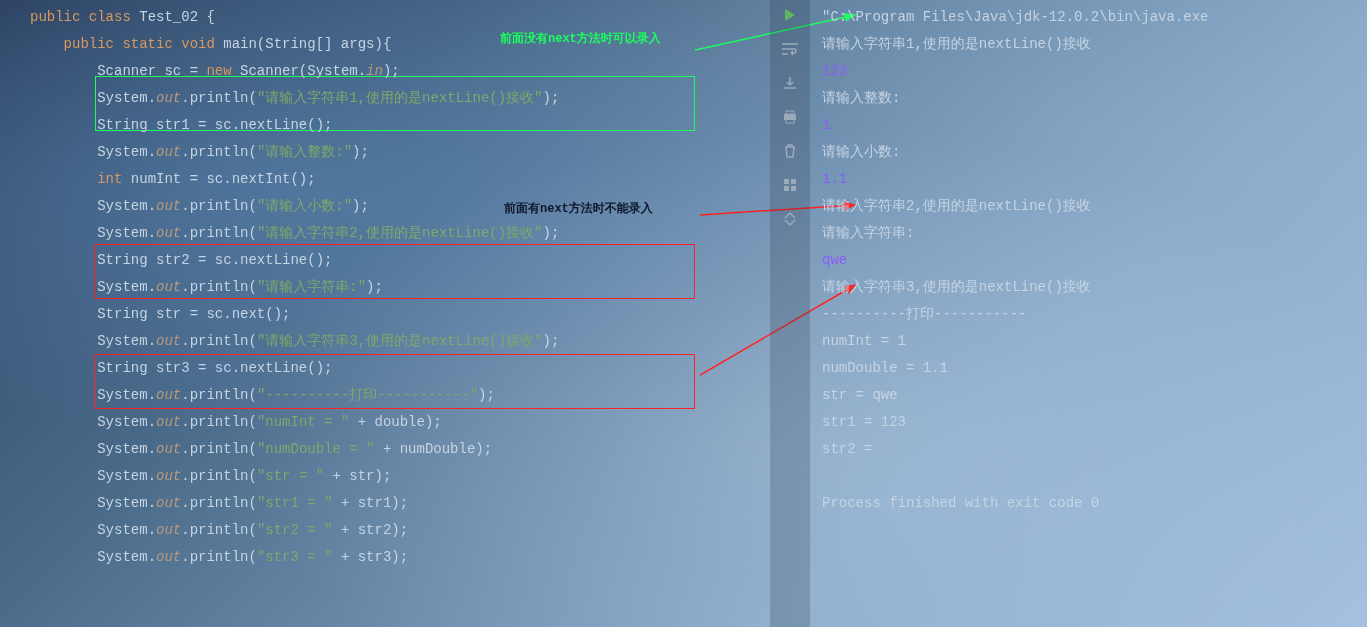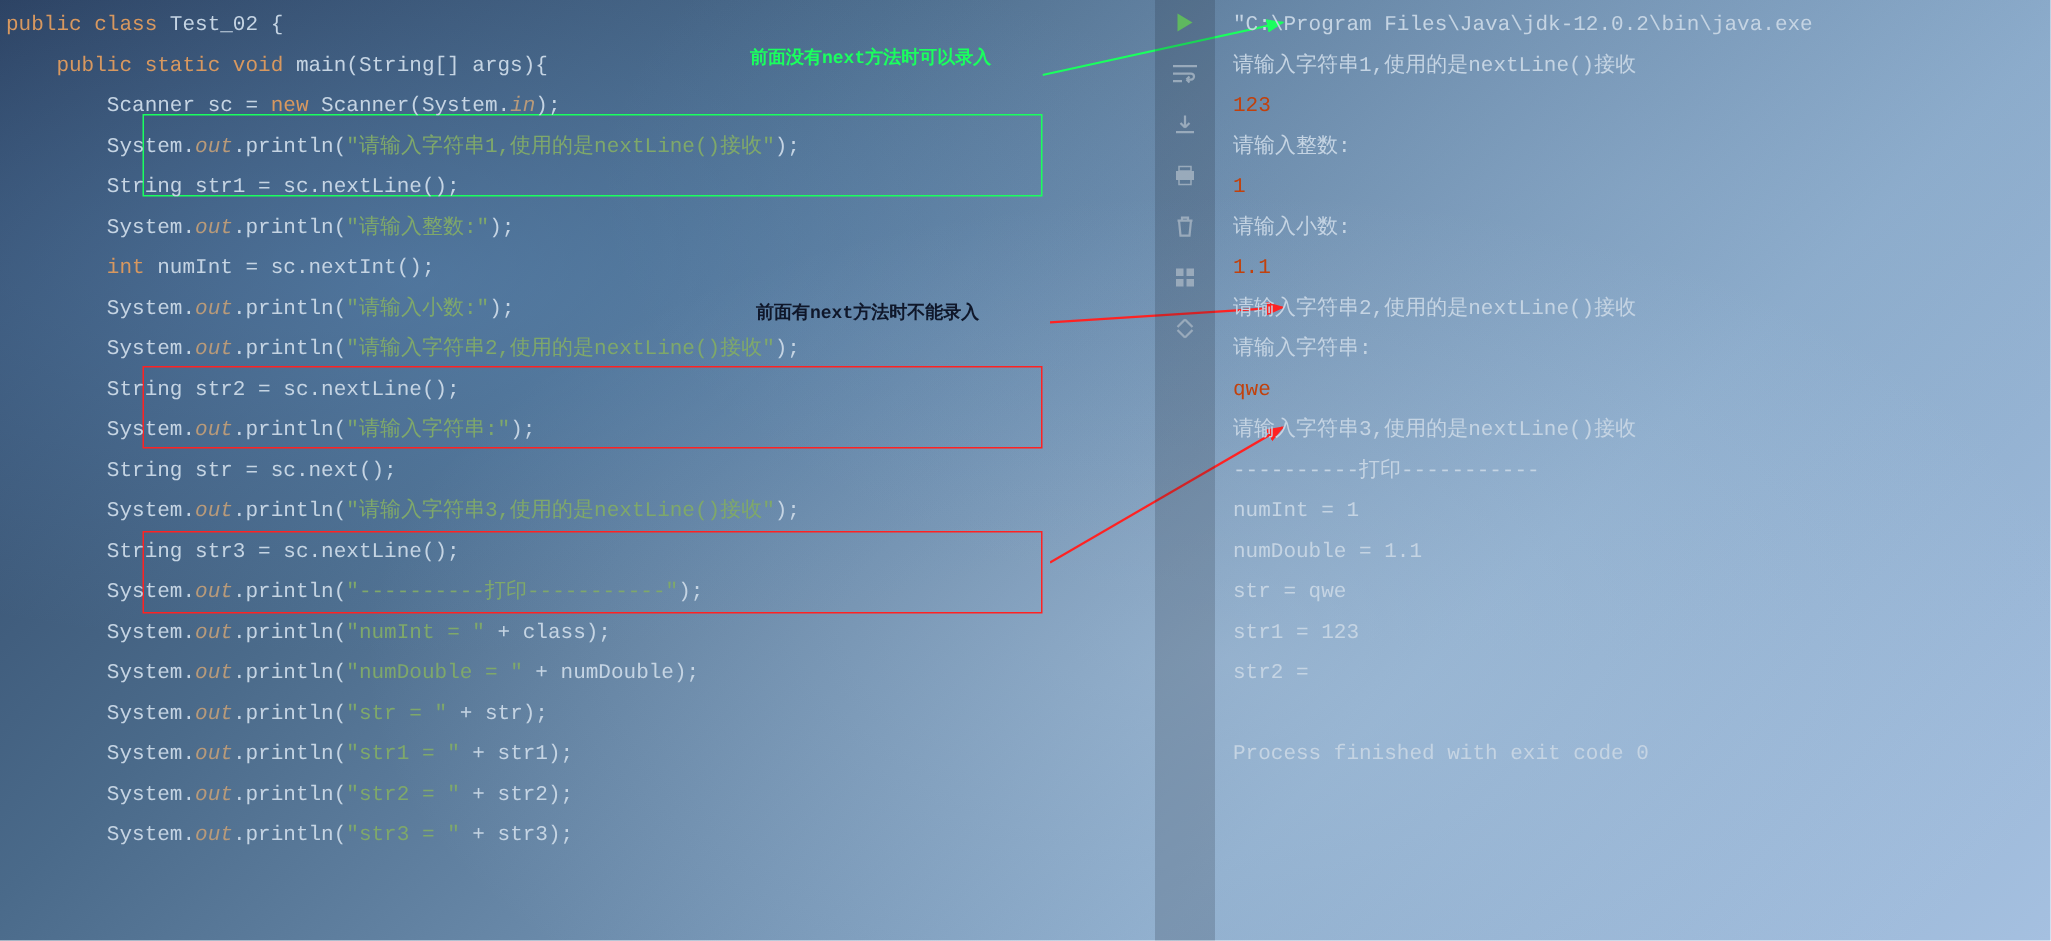--- a/index.html
+++ b/index.html
@@ -1,24 +1,24 @@
 <!DOCTYPE html>
 <html><head>
 <meta charset="utf-8">
 <style>
 *{margin:0;padding:0;box-sizing:border-box}
 body{width:1367px;height:627px;font-family:'Consolas','Courier New',monospace;font-size:14px;background:linear-gradient(135deg,#2a3f5f 0%,#4a6a8a 30%,#6a8aaa 50%,#8aaaca 70%,#a5c0e0 100%);position:relative;overflow:hidden}
 body::before{content:'';position:absolute;inset:0;background:radial-gradient(ellipse at 20% 30%,rgba(100,150,200,0.4) 0%,transparent 40%),radial-gradient(ellipse at 60% 70%,rgba(200,220,240,0.3) 0%,transparent 50%),radial-gradient(ellipse at 80% 20%,rgba(150,180,210,0.3) 0%,transparent 45%);pointer-events:none}
 .main{display:flex;height:100%;position:relative;z-index:1}
-.editor{flex:0 0 770px;padding:4px 0 0 4px;line-height:27px;overflow:hidden}
+.editor{flex:0 0 770px;padding:4px 0 0 30px;line-height:27px;overflow:hidden}
 .toolbar{flex:0 0 40px;display:flex;flex-direction:column;align-items:center;gap:16px;padding-top:6px;background:rgba(30,40,55,0.2)}
 .toolbar .ico{width:18px;height:18px;cursor:pointer;display:flex;align-items:center;justify-content:center}
 .console{flex:1;padding:4px 0 0 12px;line-height:27px;color:#c5d4e3;overflow:hidden}
 .console .line{white-space:nowrap}
-.g{color:#c2410c}
+.g{color:#8b5cf6}
 .code-line{white-space:pre;color:#c5d4e3}
 .kw{color:#d8985f}
 .var{color:#c5d4e3}
 .str{color:#7fa86a}
 .it{color:#b89a7a;font-style:italic}
 .punct{color:#c5d4e3}
 .ann{position:absolute;font-weight:bold;font-size:12px;pointer-events:none}
 .ann1{color:#1aff5e;top:30px;left:500px}
 .ann2{color:#0f172a;top:200px;left:504px}
 .box{position:absolute;border:1px solid;pointer-events:none}
@@ -40,21 +40,21 @@
       <div class="code-line">        <span class="var">System.</span><span class="it">out</span><span class="var">.println(</span><span class="str">"请输入整数:"</span><span class="punct">);</span></div>
       <div class="code-line">        <span class="kw">int </span><span class="var">numInt </span><span class="punct">= </span><span class="var">sc.nextInt();</span></div>
       <div class="code-line">        <span class="var">System.</span><span class="it">out</span><span class="var">.println(</span><span class="str">"请输入小数:"</span><span class="punct">);</span></div>
       <div class="code-line">        <span class="var">System.</span><span class="it">out</span><span class="var">.println(</span><span class="str">"请输入字符串2,使用的是nextLine()接收"</span><span class="punct">);</span></div>
       <div class="code-line">        <span class="var">String str2 </span><span class="punct">= </span><span class="var">sc.nextLine();</span></div>
       <div class="code-line">        <span class="var">System.</span><span class="it">out</span><span class="var">.println(</span><span class="str">"请输入字符串:"</span><span class="punct">);</span></div>
       <div class="code-line">        <span class="var">String str </span><span class="punct">= </span><span class="var">sc.next();</span></div>
       <div class="code-line">        <span class="var">System.</span><span class="it">out</span><span class="var">.println(</span><span class="str">"请输入字符串3,使用的是nextLine()接收"</span><span class="punct">);</span></div>
       <div class="code-line">        <span class="var">String str3 </span><span class="punct">= </span><span class="var">sc.nextLine();</span></div>
       <div class="code-line">        <span class="var">System.</span><span class="it">out</span><span class="var">.println(</span><span class="str">"----------打印-----------"</span><span class="punct">);</span></div>
-      <div class="code-line">        <span class="var">System.</span><span class="it">out</span><span class="var">.println(</span><span class="str">"numInt = "</span><span class="punct"> + class);</span></div>
+      <div class="code-line">        <span class="var">System.</span><span class="it">out</span><span class="var">.println(</span><span class="str">"numInt = "</span><span class="punct"> + double);</span></div>
       <div class="code-line">        <span class="var">System.</span><span class="it">out</span><span class="var">.println(</span><span class="str">"numDouble = "</span><span class="punct"> + numDouble);</span></div>
       <div class="code-line">        <span class="var">System.</span><span class="it">out</span><span class="var">.println(</span><span class="str">"str = "</span><span class="punct"> + str);</span></div>
       <div class="code-line">        <span class="var">System.</span><span class="it">out</span><span class="var">.println(</span><span class="str">"str1 = "</span><span class="punct"> + str1);</span></div>
       <div class="code-line">        <span class="var">System.</span><span class="it">out</span><span class="var">.println(</span><span class="str">"str2 = "</span><span class="punct"> + str2);</span></div>
       <div class="code-line">        <span class="var">System.</span><span class="it">out</span><span class="var">.println(</span><span class="str">"str3 = "</span><span class="punct"> + str3);</span></div>
     </div>
   <div class="toolbar">
     <div class="ico">
         <svg width="14" height="14" viewBox="0 0 14 14">
           <path d="M2 1 L12 7 L2 13 Z" fill="#5fb85f"></path>

